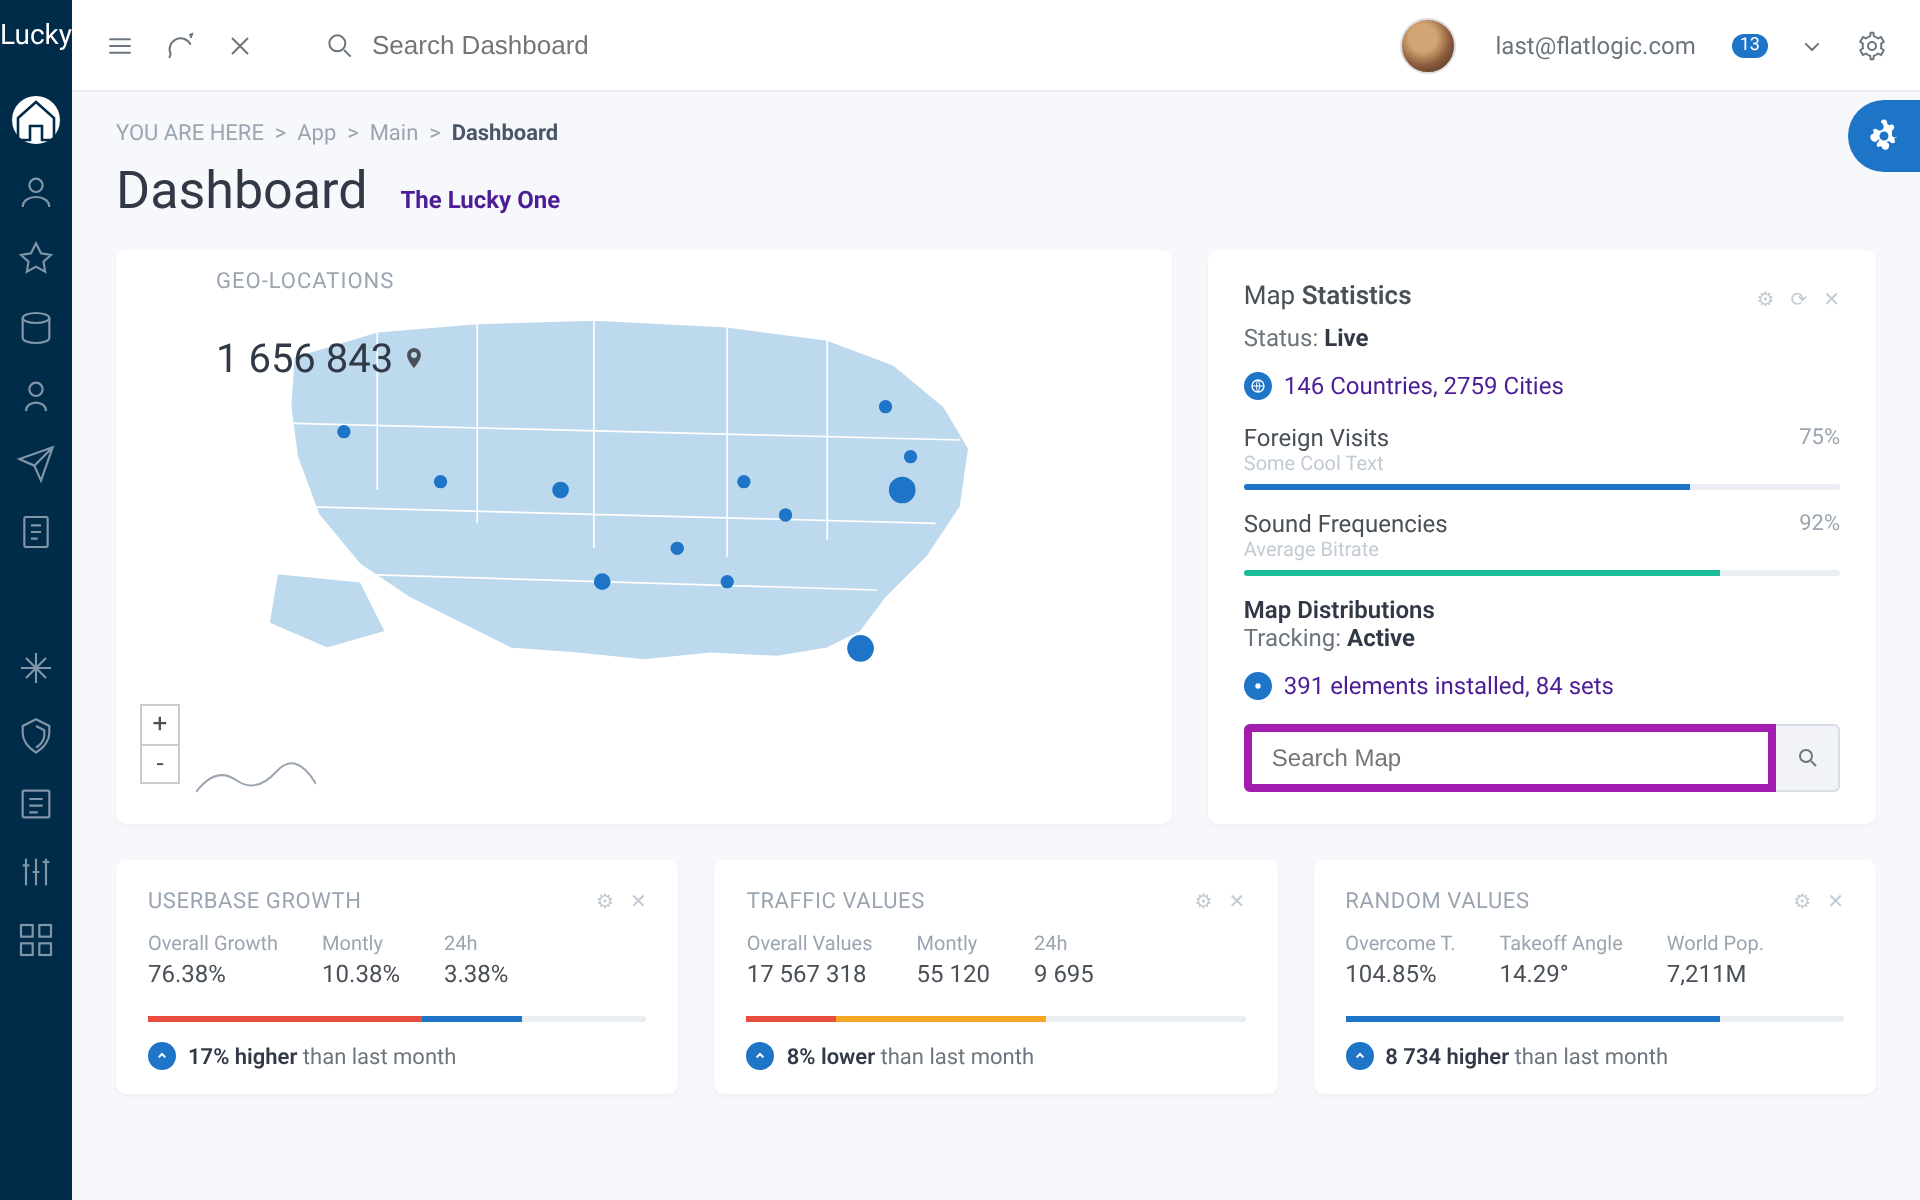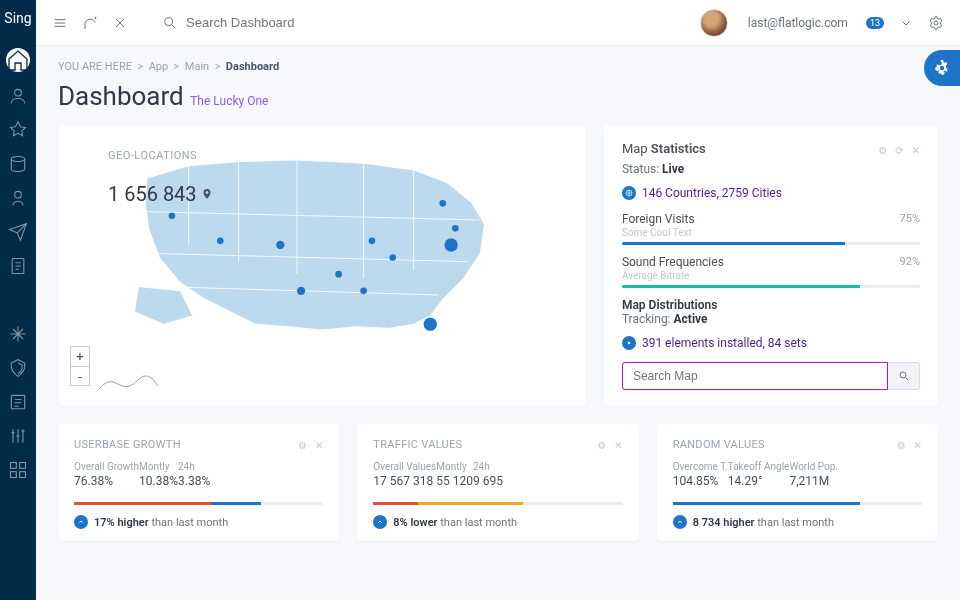--- a/index.html
+++ b/index.html
@@ -23,21 +23,21 @@
 .search-wrap input { border: none; outline: none; font-size: 13px; color: #6c757d; width: 200px; }
 .avatar { width: 28px; height: 28px; border-radius: 50%; background: radial-gradient(circle at 40% 35%, #d4a574 30%, #8b5a3c 60%, #3a2a1a); border: 1px solid #ddd; }
 .user-email { font-size: 12px; color: #6c757d; margin-left: 6px; }
 .badge-count { background: #1e74c7; color: #fff; font-size: 9px; padding: 1px 4px; border-radius: 8px; margin-left: 4px; }
 
 
 .content { flex: 1; padding: 14px 22px; background: #f7f8fb; overflow-y: auto; }
 .crumbs { font-size: 11px; color: #9aa5b1; margin-bottom: 8px; }
 .crumbs b { color: #4a5568; }
 .page-title { font-size: 26px; font-weight: 400; color: #313947; margin-bottom: 14px; }
-.page-sub { font-size: 12px; color: #8b5cf6; font-weight: 400; }
+.page-sub { font-size: 12px; color: #4c1d95; margin-left: 10px; font-weight: 700; }
 
 .row { display: flex; gap: 18px; }
 .card { background: #fff; border-radius: 5px; padding: 16px 18px; box-shadow: 0 1px 2px rgba(0,0,0,0.04); }
 .map-card { flex: 1.65; position: relative; min-height: 260px; }
 .stats-card { flex: 1; }
 
 .geo-label { font-size: 11px; color: #9aa5b1; letter-spacing: 0.5px; }
 .geo-num { font-size: 20px; color: #313947; margin-top: 20px; display: flex; align-items: center; gap: 4px; }
 .map-svg { width: 100%; height: 200px; margin-top: 4px; }
 .zoom-ctrl { position: absolute; left: 12px; bottom: 20px; display: flex; flex-direction: column; }
@@ -60,48 +60,48 @@
 .metric { margin-bottom: 10px; }
 .metric-head { display: flex; justify-content: space-between; font-size: 12px; }
 .metric-name { color: #495057; }
 .metric-sub { font-size: 10px; color: #c2cad4; margin-top: 1px; }
 .metric-pct { color: #9aa5b1; font-size: 11px; }
 .bar { height: 3px; background: #eaedf1; margin-top: 4px; border-radius: 2px; overflow: hidden; }
 .bar-fill { height: 100%; }
 
 .dist-head { font-size: 12px; font-weight: 600; color: #313947; margin-top: 6px; }
 .search-map { display: flex; margin-top: 10px; }
-.search-map input { flex: 1; border: 1px solid #a21caf; padding: 6px 10px; font-size: 12px; border-radius: 3px 0 0 3px; outline: none; }
+.search-map input { flex: 1; border: 4px solid #a21caf; padding: 6px 10px; font-size: 12px; border-radius: 3px 0 0 3px; outline: none; }
 .search-map button { width: 32px; border: 1px solid #d8dee6; border-left: none; background: #f1f3f7; border-radius: 0 3px 3px 0; cursor: pointer; display: flex; align-items: center; justify-content: center; }
 
 
 .bottom-row { margin-top: 18px; }
 .bcard { flex: 1; padding: 14px 16px 12px; }
 .bcat { font-size: 11px; color: #9aa5b1; letter-spacing: 0.3px; }
-.bstats { display: flex; margin-top: 10px; }
+.bstats { display: flex; gap: 22px; margin-top: 10px; }
 .bstat-label { font-size: 10px; color: #9aa5b1; }
 .bstat-val { font-size: 12px; color: #495057; margin-top: 2px; }
 .bbar { height: 3px; background: #eaedf1; margin-top: 14px; border-radius: 2px; display: flex; }
 .bbar span { height: 100%; }
 .bfoot { display: flex; align-items: center; gap: 6px; margin-top: 10px; font-size: 11px; color: #6c757d; }
 .bfoot b { color: #313947; font-weight: 600; }
 .circ-ico { width: 14px; height: 14px; border-radius: 50%; display: inline-flex; align-items: center; justify-content: center; }
 .circ-ico svg { width: 8px; height: 8px; fill: #fff; }
 
 
 .float-gear { position: absolute; right: 0; top: 50px; width: 36px; height: 36px; background: #1e74c7; border-radius: 18px 0 0 18px; display: flex; align-items: center; justify-content: center; cursor: pointer; }
 .float-gear svg { fill: #fff; width: 18px; height: 18px; }
 </style>
 </head>
 <body>
 
 <div class="app">
 
   <div class="sidebar">
-    <div class="brand">Sing</div>
+    <div class="brand">Lucky</div>
     <div class="side-ico active">
         <svg viewBox="0 0 24 24">
           <path d="M3 11l9-8 9 8v10a1 1 0 01-1 1h-5v-7h-6v7H4a1 1 0 01-1-1V11z"></path>
         </svg>
       </div>
     <div class="side-ico">
         <svg viewBox="0 0 24 24">
           <circle cx="12" cy="8" r="4"></circle>
           <path d="M4 21c0-4 4-6 8-6s8 2 8 6"></path>
         </svg>
@@ -218,21 +218,21 @@
         <b>Dashboard</b>
       </div>
       <h1 class="page-title">
         <span>Dashboard</span>
         <span class="page-sub">The Lucky One</span>
       </h1>
 
       <div class="row">
 
         <div class="card map-card">
-          <div style="position:absolute;left:50px;top:24px;z-index:2">
+          <div style="position:absolute;left:50px;top:9px;z-index:2">
             <div class="geo-label">GEO-LOCATIONS</div>
             <div class="geo-num">
               <span>1 656 843</span>
               <svg width="12" height="16" viewBox="0 0 24 24">
                   <path fill="#495057" d="M12 2a7 7 0 00-7 7c0 5 7 13 7 13s7-8 7-13a7 7 0 00-7-7zm0 10a3 3 0 110-6 3 3 0 010 6z"></path>
                 </svg>
             </div>
           </div>
           <svg class="map-svg" viewBox="0 0 500 240">
             <g fill="#bdd9ed" stroke="#fff" stroke-width="1">

